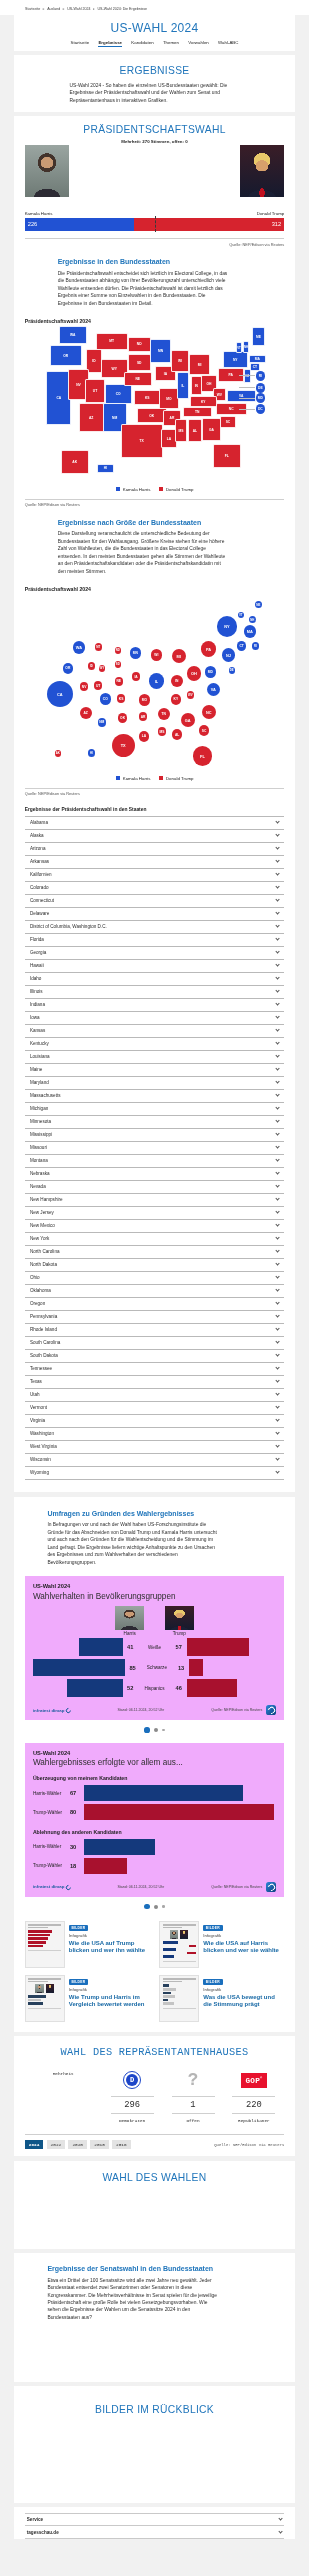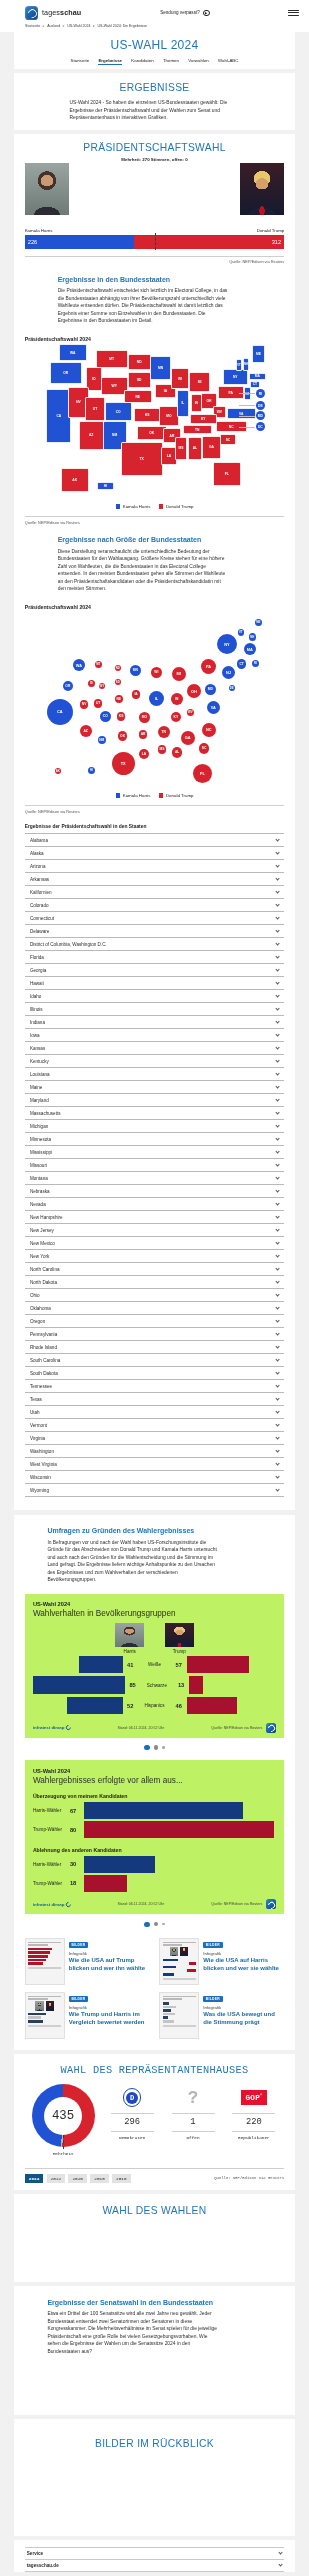--- a/index.html
+++ b/index.html
@@ -97,21 +97,21 @@
   .acc { border-bottom:0.5px solid #b9b9b9; }
   .acc-row { display:flex; align-items:center; justify-content:space-between;
     height:13px; border-top:0.5px solid #b9b9b9; padding:0 5.2px; cursor:pointer; }
   .acc-row .lbl { font-size:4.6px; color:#2e2e2e; }
   .chev { width:3.1px; height:3.1px; border-right:0.8px solid #555; border-bottom:0.8px solid #555;
     transform:rotate(45deg); margin-top:-1.5px; }
   .main-card { padding-bottom:12.4px; }
 
   
   .surveys-card { padding-top:12.4px; padding-bottom:10.3px; }
-  .poll-card { background:#bef264; margin:10.3px 10.3px 0 10.3px; padding:7.2px 8.2px 5.2px 8.2px; }
+  .poll-card { background:#f0abfc; margin:10.3px 10.3px 0 10.3px; padding:7.2px 8.2px 5.2px 8.2px; }
   .poll-kicker { font-size:5.7px; font-weight:bold; color:#1d1d1d; }
   .poll-title { font-size:8.2px; color:#2e2e2e; margin-top:2.1px; font-weight:400; }
   .poll-photos { display:flex; justify-content:center; gap:20.6px; margin-top:5.2px; }
   .mini-photo { width:29px; height:24px; }
   .poll-cols { display:flex; gap:20.6px; justify-content:center; font-size:4.6px; color:#222; margin-top:1.5px; }
   .poll-cols span { width:29px; }
   .grid-row { display:flex; align-items:center; height:19.6px; margin-top:1px; }
   .gr-left { flex:1; display:flex; justify-content:flex-end; }
   .gr-right { flex:1; display:flex; justify-content:flex-start; }
   .gr-num { width:15.5px; text-align:center; font-size:5.7px; font-weight:bold; color:#1d1d1d; }
@@ -187,35 +187,20 @@
   .footer-card { margin-bottom:0; padding-top:6.2px; }
   .f-acc { margin:0 10.3px; border-bottom:0.5px solid #c9c9c9; }
   .f-row { display:flex; align-items:center; justify-content:space-between; height:12.4px;
     border-top:0.5px solid #c9c9c9; padding:0 2.1px; cursor:pointer; }
   .f-row .lbl { font-size:4.6px; font-weight:bold; color:#2e2e2e; }
 </style>
 </head>
 <body>
 
 <div class="header-bar">
-  <div class="header-top">
-    <div class="brand">
-      <div class="brand-icon"></div>
-      <div class="brand-text"><span>tages</span><b>schau</b></div>
-    </div>
-    <div class="missed">
-      <span>Sendung verpasst?</span>
-      <span class="play-icon"></span>
-    </div>
-    <div class="burger">
-        <i></i>
-        <i></i>
-        <i></i>
-      </div>
-  </div>
   <div class="breadcrumb">
       <span data-crumb="">Startseite</span>
       <span class="sep">▸</span>
       <span data-crumb="">Ausland</span>
       <span class="sep">▸</span>
       <span data-crumb="">US-Wahl 2024</span>
       <span class="sep">▸</span>
       <span data-crumb="">US-Wahl 2024: Die Ergebnisse</span>
     </div>
 </div>
@@ -789,26 +774,20 @@
         <div class="teaser-body"><span class="badge">BILDER</span><div class="teaser-kicker">Infografik</div><div class="teaser-title">Was die USA bewegt und die Stimmung prägt</div></div>
       </div>
     </div>
 </div>
 
 <div class="card house-card">
   <div class="inner">
     <div class="sec-title">WAHL DES REPRÄSENTANTENHAUSES</div>
     <div class="house-flex">
       <div class="donut-wrap">
-        <div class="donut" id="houseDonut" style="background: conic-gradient(rgb(214, 35, 46) 0deg, rgb(214, 35, 46) 182.069deg, rgb(181, 181, 181) 182.069deg, rgb(181, 181, 181) 184.897deg, rgb(33, 82, 211) 184.897deg, rgb(33, 82, 211) 360deg);">
-          <div class="donut-hole">
-              <span>435</span>
-            </div>
-          <div class="donut-marker"></div>
-        </div>
         <div class="donut-cap">Mehrheit</div>
       </div>
       <div class="party-cols">
         <div class="pcol">
           <div class="picon">
               <span class="d-logo">
                 <span>D</span>
               </span>
             </div>
           <div class="pnum">296</div>

